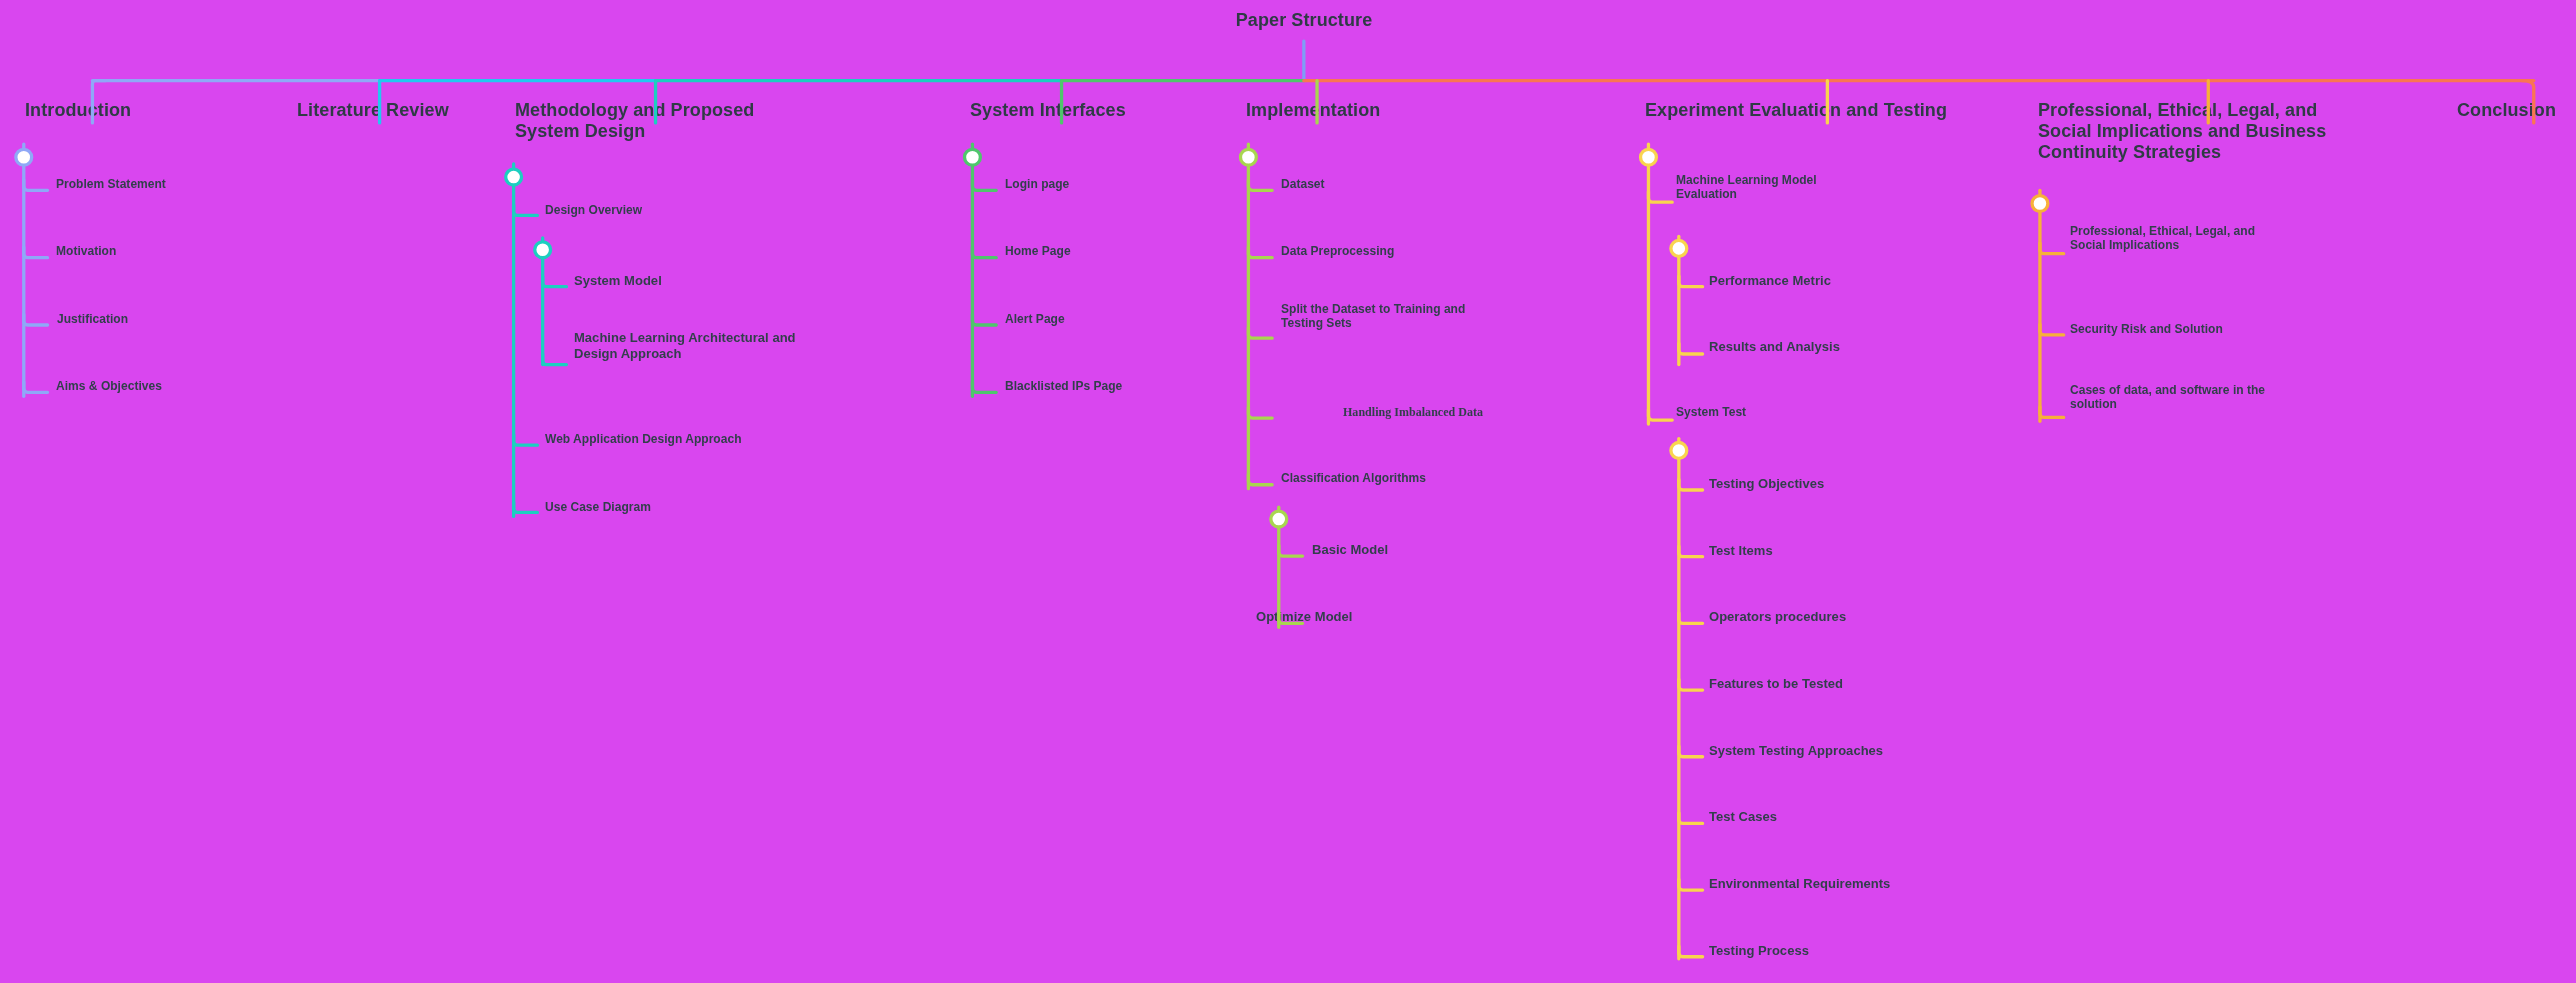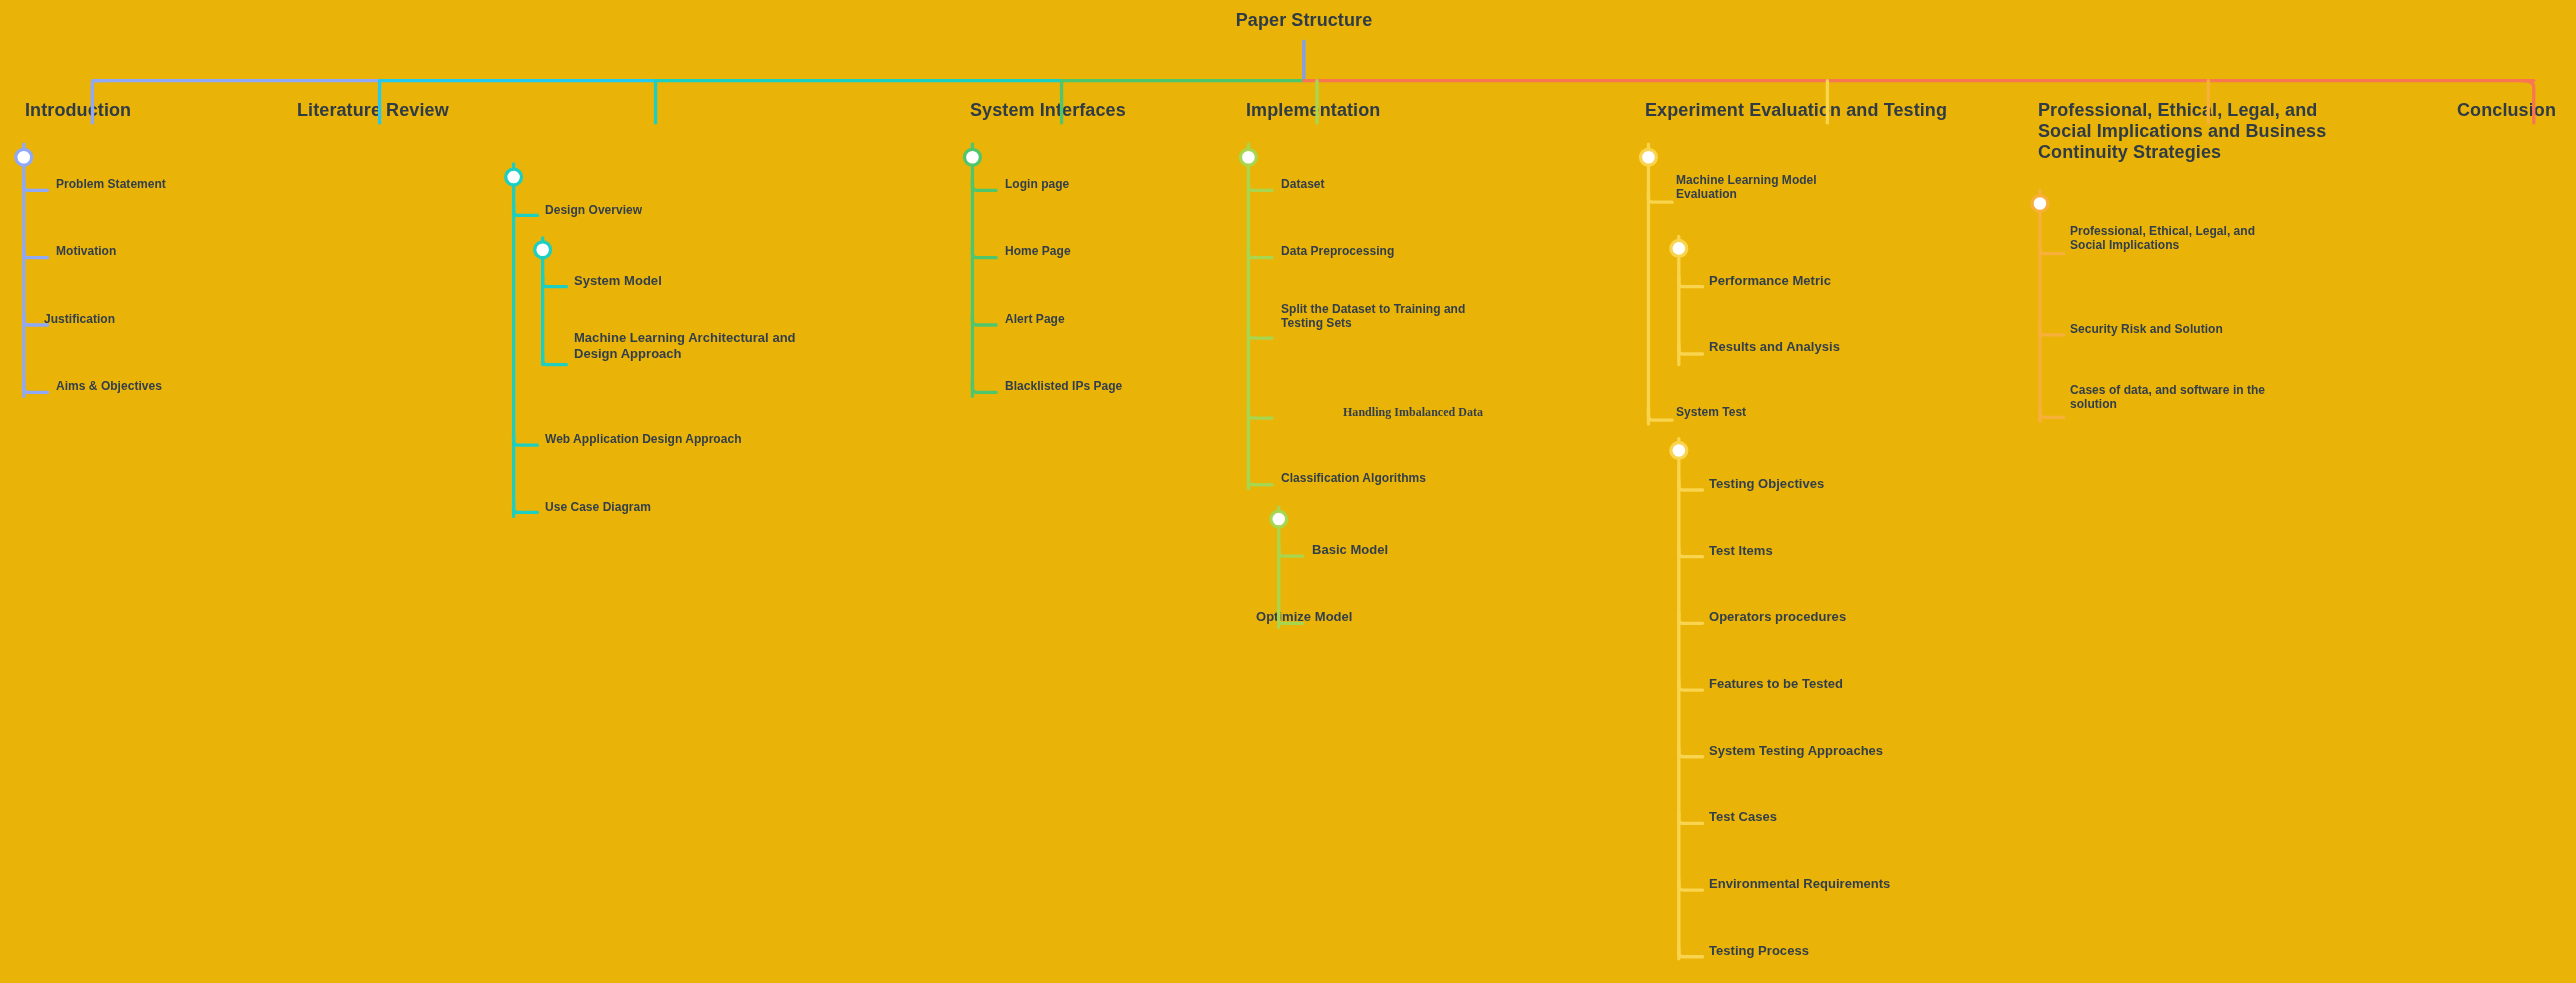--- a/index.html
+++ b/index.html
@@ -9,21 +9,21 @@
     background: #ffffff;
   }
   body {
     font-family: "Liberation Sans", sans-serif;
     -webkit-font-smoothing: antialiased;
   }
   #canvas {
     position: relative;
     width: 2576px;
     height: 984px;
-    background: #eab308;
+    background: #d946ef;
     overflow: hidden;
   }
   #wires {
     position: absolute;
     left: 0;
     top: 0;
     width: 2576px;
     height: 984px;
     pointer-events: none;
   }
@@ -64,36 +64,38 @@
 <body>
 
 <div id="canvas">
 
   <div class="root-title">Paper Structure</div>
 
   <div class="branch-title" style="left:25px; top:100px; width:218px;">Introduction</div>
 
   <div class="branch-title" style="left:297px; top:100px; width:218px;">Literature Review</div>
 
+  <div class="branch-title" style="left:515px; top:100px; width:284px;">Methodology and Proposed
+System Design</div>
 
   <div class="branch-title" style="left:970px; top:100px; width:238px;">System Interfaces</div>
 
   <div class="branch-title" style="left:1246px; top:100px; width:238px;">Implementation</div>
 
   <div class="branch-title" style="left:1645px; top:100px; width:370px;">Experiment Evaluation and Testing</div>
 
   <div class="branch-title" style="left:2038px; top:100px; width:330px;">Professional, Ethical, Legal, and
 Social Implications and Business
 Continuity Strategies</div>
 
   <div class="branch-title" style="left:2457px; top:100px; width:185px;">Conclusion</div>
 
   <div class="node-label lvl2" style="left:56px; top:177px;">Problem Statement</div>
   <div class="node-label lvl2" style="left:56px; top:244px;">Motivation</div>
-  <div class="node-label lvl2" style="left:44px; top:312px;">Justification</div>
+  <div class="node-label lvl2" style="left:57px; top:312px;">Justification</div>
   <div class="node-label lvl2" style="left:56px; top:379px;">Aims &amp; Objectives</div>
 
   <div class="node-label lvl2" style="left:545px; top:203px;">Design Overview</div>
   <div class="node-label lvl3" style="left:574px; top:273px;">System Model</div>
   <div class="node-label lvl3" style="left:574px; top:330px; width:370px;">Machine Learning Architectural and
 Design Approach</div>
   <div class="node-label lvl2" style="left:545px; top:432px;">Web Application Design Approach</div>
   <div class="node-label lvl2" style="left:545px; top:500px;">Use Case Diagram</div>
 
   <div class="node-label lvl2" style="left:1005px; top:177px;">Login page</div>

